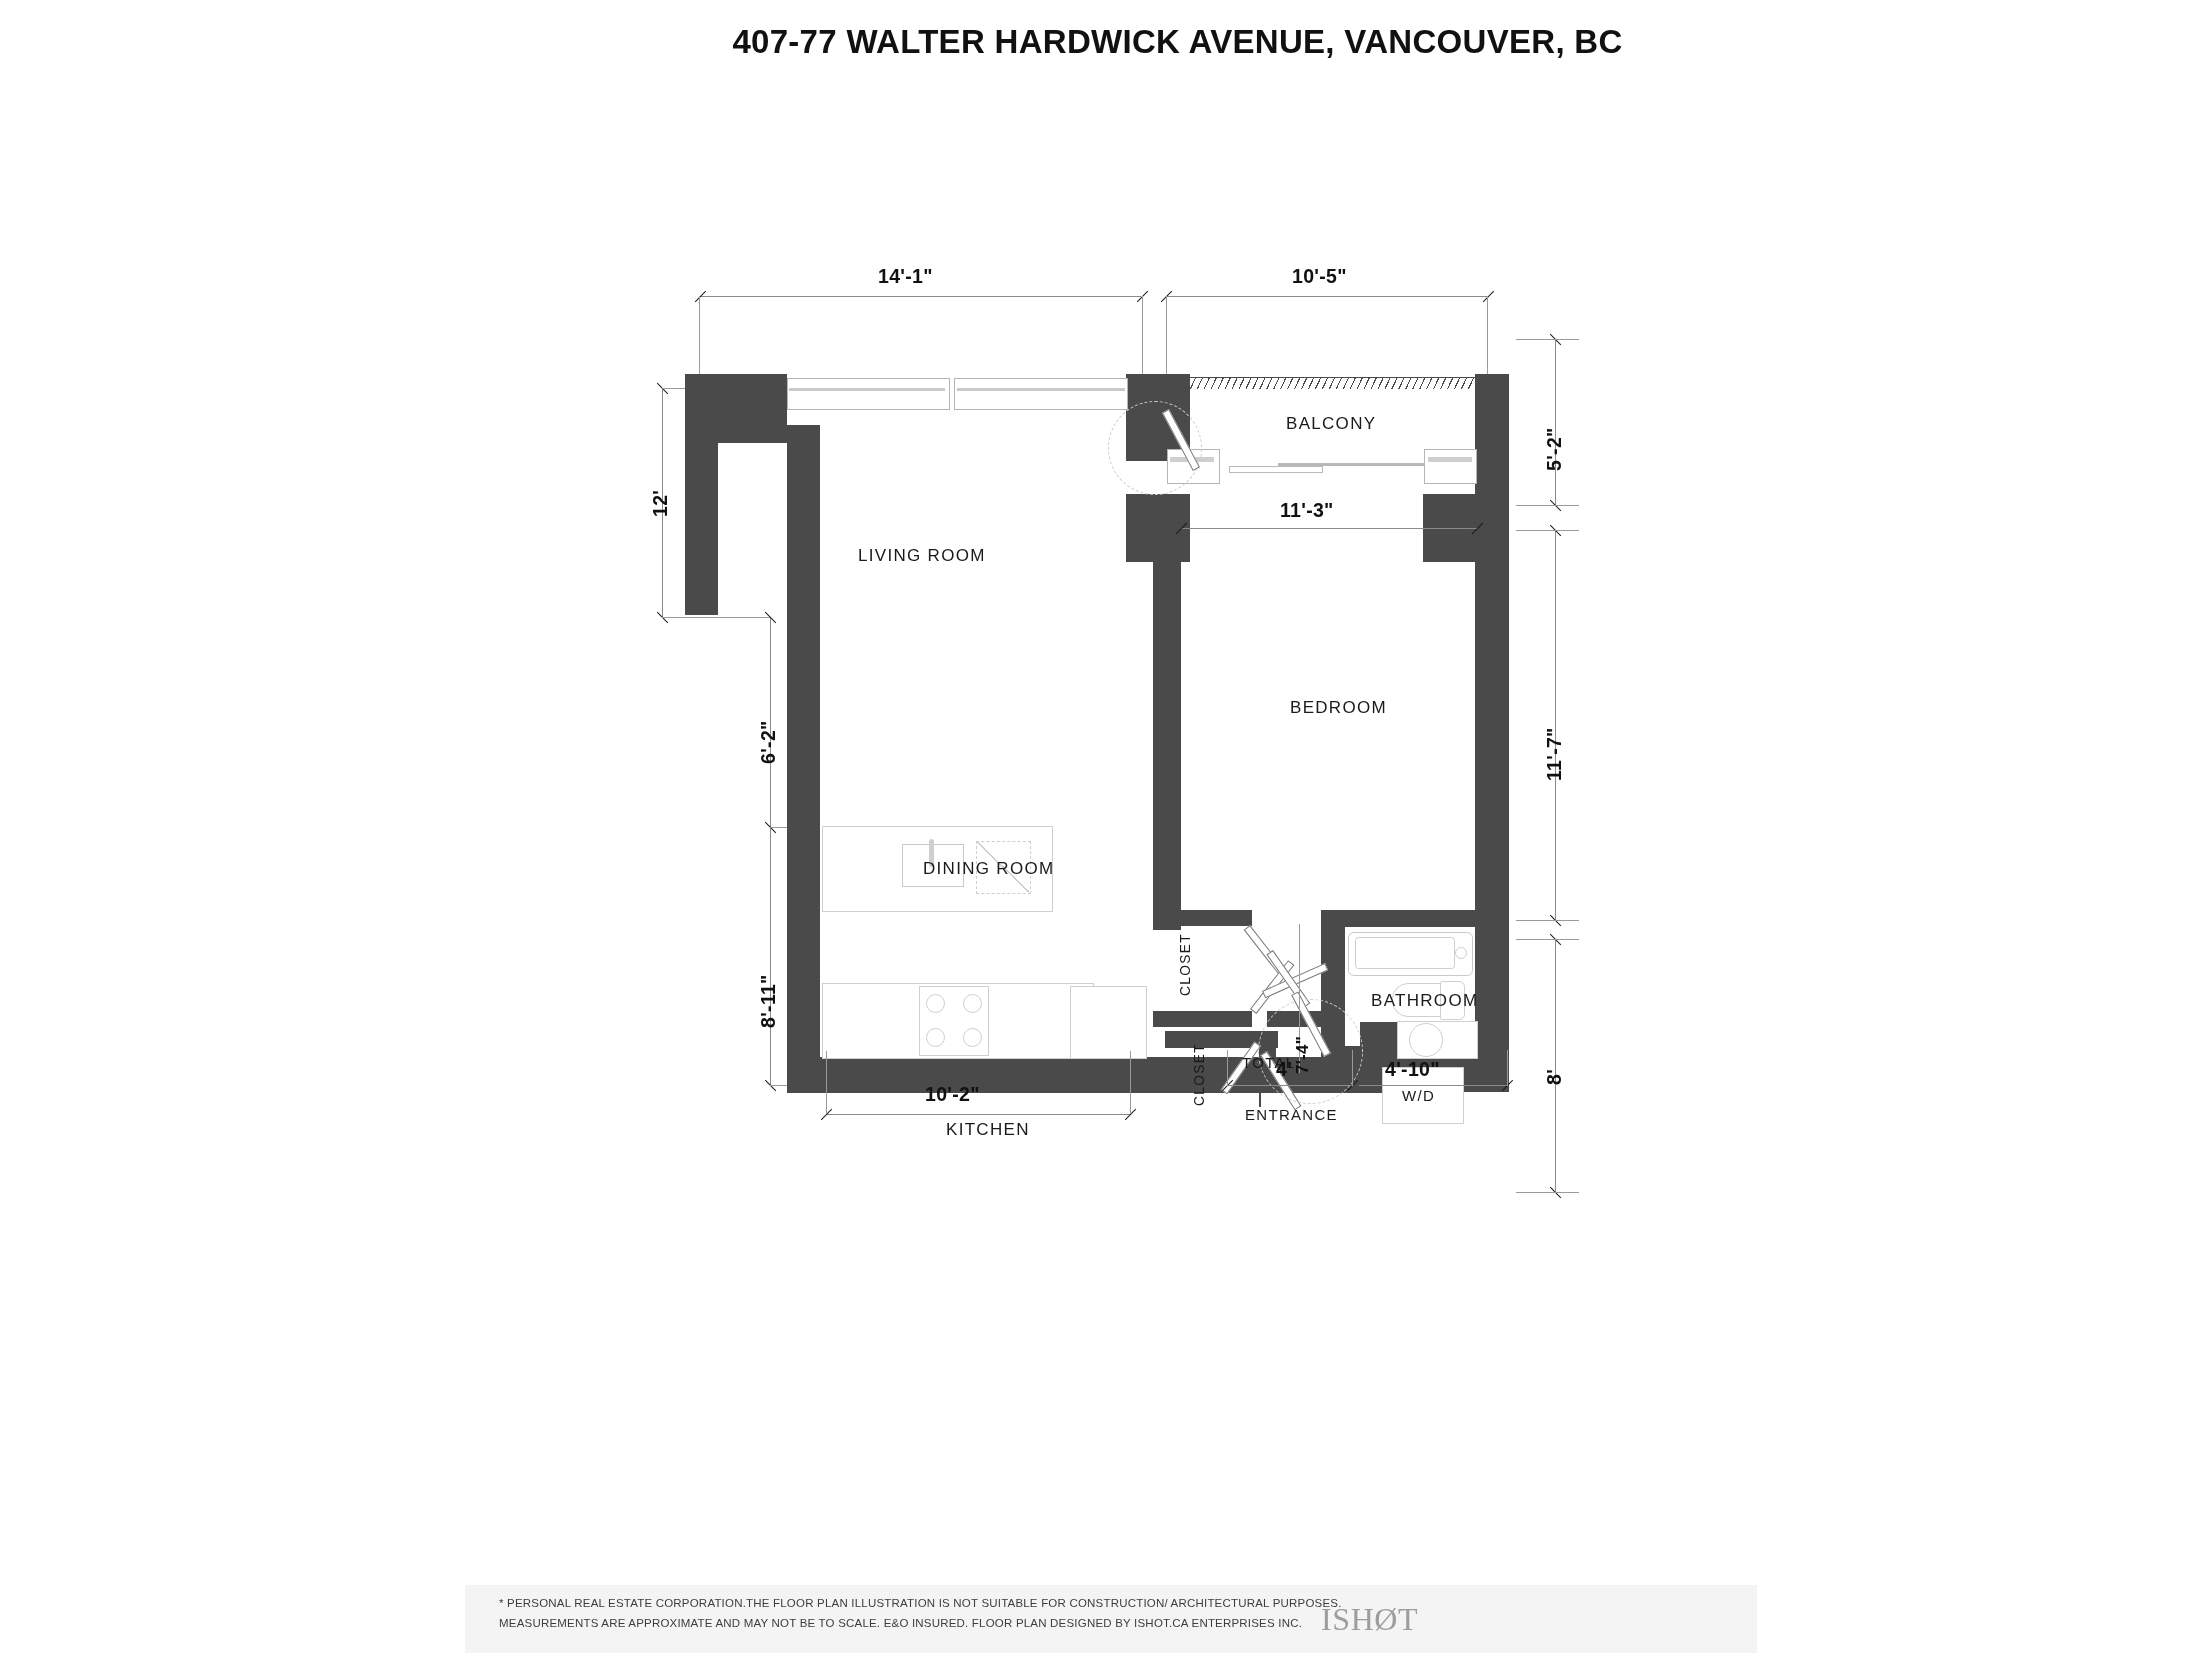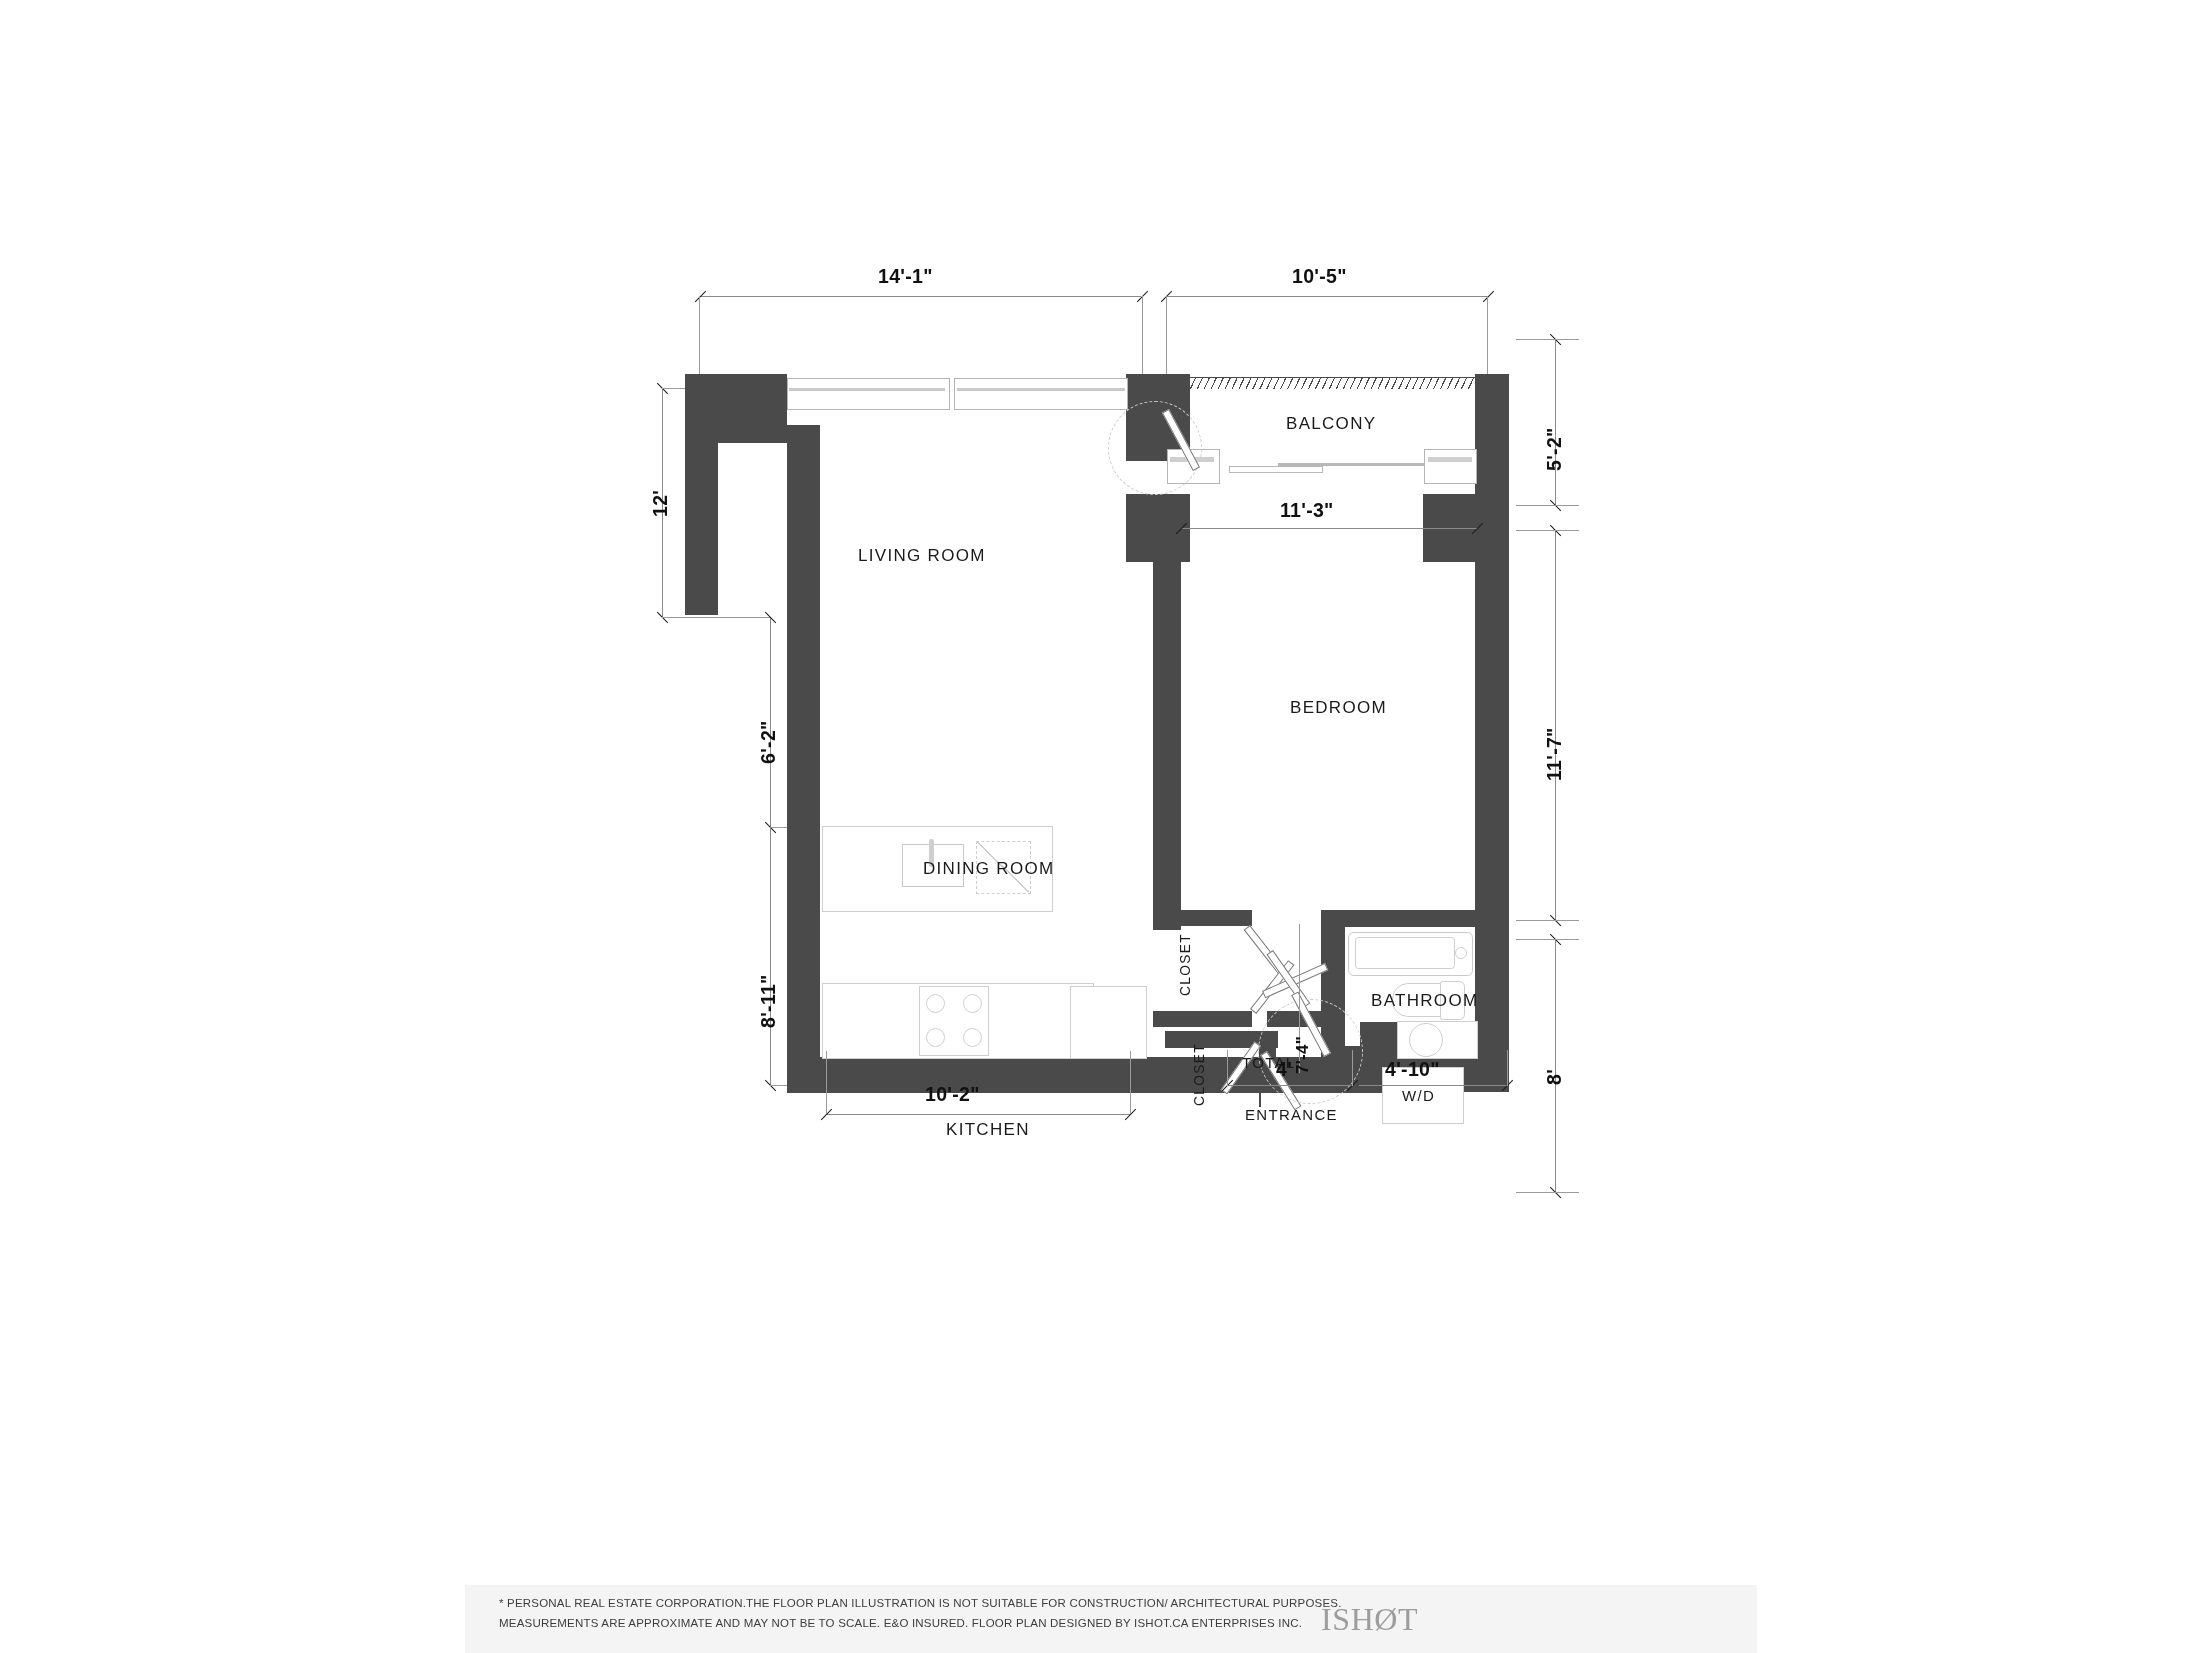--- a/index.html
+++ b/index.html
@@ -68,20 +68,21 @@
   #ishot{position:absolute;left:856px;top:16px;font-size:32px;color:#9d9d9d;letter-spacing:0.6px;
       font-family:"Liberation Serif",serif;}
 </style>
 </head>
 <body>
 
 <div id="header">
 
 
   <div id="title-block">
+    <div id="plan-title">407-77 WALTER HARDWICK AVENUE, VANCOUVER, BC</div>
     <div id="area-table">
     </div>
   </div>
 </div>
 
 <div id="plan">
 
   <div class="dimh" style="left:699px;top:49px;width:442px;"></div>
   <div class="tick" style="left:693px;top:49px;"></div>
   <div class="tick" style="left:1135px;top:49px;"></div>

